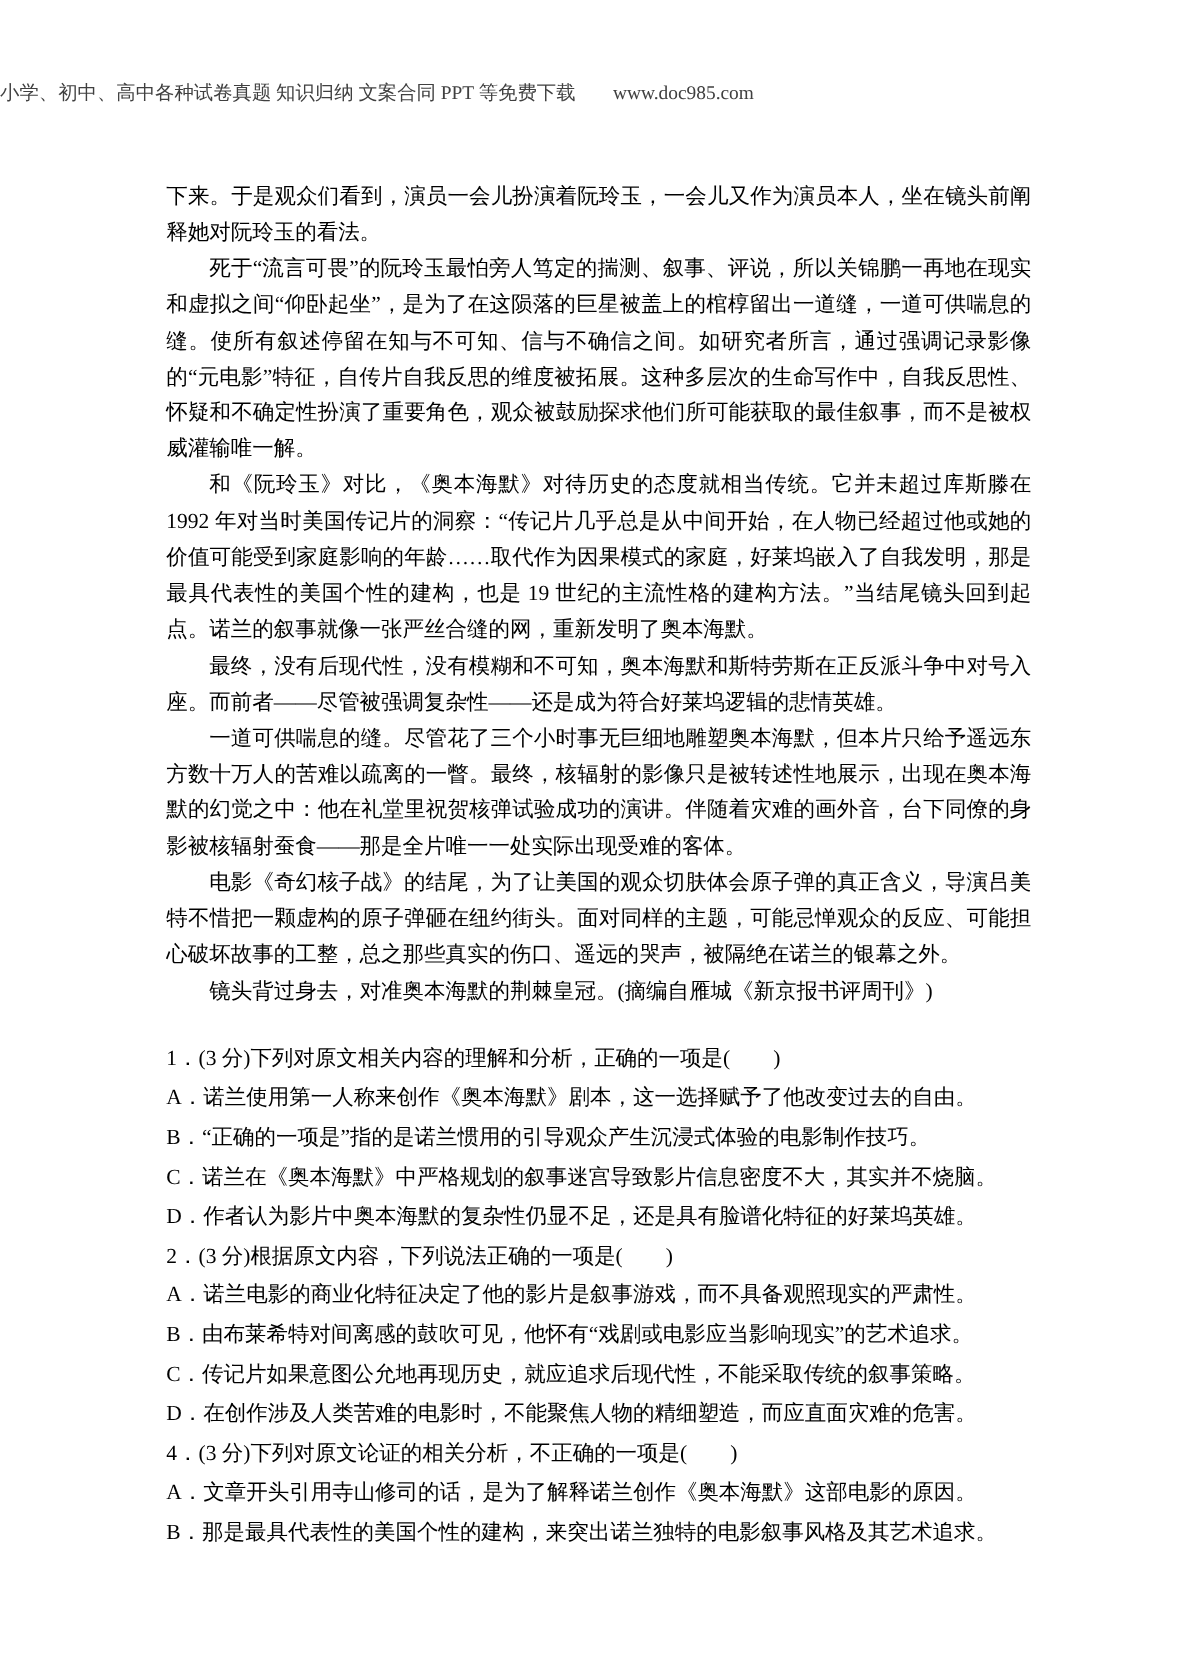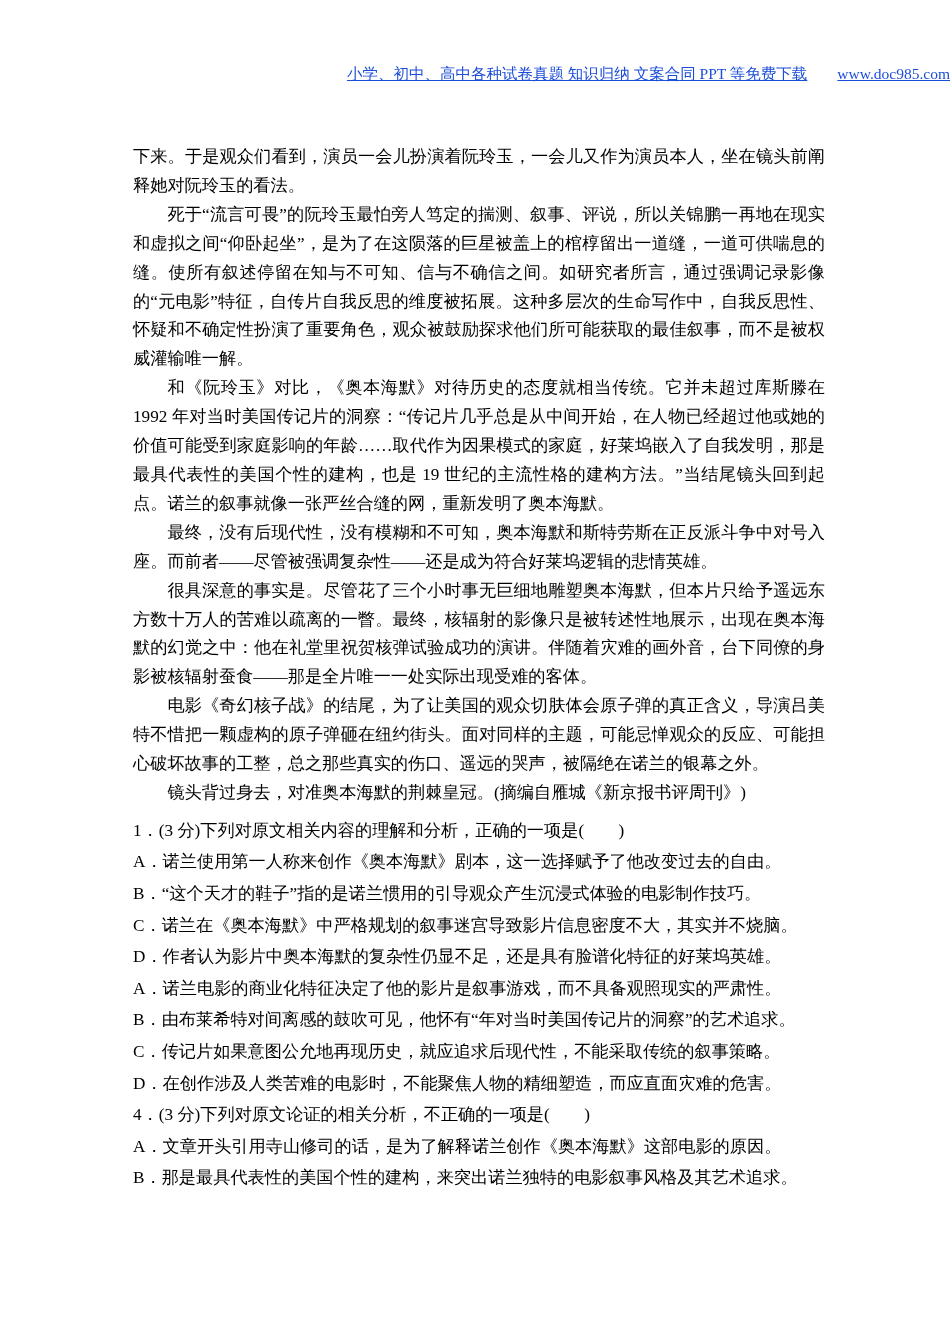--- a/index.html
+++ b/index.html
@@ -13,46 +13,45 @@
     position: relative;
     font-family: "Liberation Serif", "DejaVu Serif", serif;
     color: #000000;
     overflow: hidden;
   }
   .page-header {
     position: absolute;
     top: 64px;
     left: 0;
     width: 100%;
-    text-align: right;
+    text-align: left;
     font-size: 15.5px;
-    color: #1d4ed8;
+    color: #404040;
     white-space: nowrap;
-    text-decoration: underline;
   }
   .page-header .site-url {
     margin-left: 30px;
   }
   .content {
     position: absolute;
     left: 133px;
     top: 143px;
     width: 692px;
   }
   .para {
     font-size: 17.2px;
     line-height: 28.9px;
     text-align: justify;
     margin: 0;
   }
   .para.indent {
     text-indent: 2em;
   }
   .questions {
-    margin-top: 7px;
+    margin-top: 23px;
   }
   .qline {
     font-size: 17.2px;
     line-height: 31.6px;
     text-align: justify;
     margin: 0;
   }
 </style>
 </head>
 <body>
@@ -60,37 +59,38 @@
 <div class="page-header">
   <span>小学、初中、高中各种试卷真题 知识归纳 文案合同 PPT 等免费下载</span><span class="site-url">www.doc985.com</span>
 </div>
 
 <div class="content">
 
   <p class="para">下来。于是观众们看到，演员一会儿扮演着阮玲玉，一会儿又作为演员本人，坐在镜头前阐释她对阮玲玉的看法。</p>
   <p class="para indent">死于“流言可畏”的阮玲玉最怕旁人笃定的揣测、叙事、评说，所以关锦鹏一再地在现实和虚拟之间“仰卧起坐”，是为了在这陨落的巨星被盖上的棺椁留出一道缝，一道可供喘息的缝。使所有叙述停留在知与不可知、信与不确信之间。如研究者所言，通过强调记录影像的“元电影”特征，自传片自我反思的维度被拓展。这种多层次的生命写作中，自我反思性、怀疑和不确定性扮演了重要角色，观众被鼓励探求他们所可能获取的最佳叙事，而不是被权威灌输唯一解。</p>
   <p class="para indent">和《阮玲玉》对比，《奥本海默》对待历史的态度就相当传统。它并未超过库斯滕在 1992 年对当时美国传记片的洞察：“传记片几乎总是从中间开始，在人物已经超过他或她的价值可能受到家庭影响的年龄……取代作为因果模式的家庭，好莱坞嵌入了自我发明，那是最具代表性的美国个性的建构，也是 19 世纪的主流性格的建构方法。”当结尾镜头回到起点。诺兰的叙事就像一张严丝合缝的网，重新发明了奥本海默。</p>
   <p class="para indent">最终，没有后现代性，没有模糊和不可知，奥本海默和斯特劳斯在正反派斗争中对号入座。而前者——尽管被强调复杂性——还是成为符合好莱坞逻辑的悲情英雄。</p>
-  <p class="para indent">很具深意的事实是。尽管花了三个小时事无巨细地雕塑奥本海默，但本片只给予遥远东方数十万人的苦难以疏离的一瞥。最终，核辐射的影像只是被转述性地展示，出现在奥本海默的幻觉之中：他在礼堂里祝贺核弹试验成功的演讲。伴随着灾难的画外音，台下同僚的身影被核辐射蚕食——那是全片唯一一处实际出现受难的客体。</p>
+  <p class="para indent">一道可供喘息的缝。尽管花了三个小时事无巨细地雕塑奥本海默，但本片只给予遥远东方数十万人的苦难以疏离的一瞥。最终，核辐射的影像只是被转述性地展示，出现在奥本海默的幻觉之中：他在礼堂里祝贺核弹试验成功的演讲。伴随着灾难的画外音，台下同僚的身影被核辐射蚕食——那是全片唯一一处实际出现受难的客体。</p>
   <p class="para indent">电影《奇幻核子战》的结尾，为了让美国的观众切肤体会原子弹的真正含义，导演吕美特不惜把一颗虚构的原子弹砸在纽约街头。面对同样的主题，可能忌惮观众的反应、可能担心破坏故事的工整，总之那些真实的伤口、遥远的哭声，被隔绝在诺兰的银幕之外。</p>
   <p class="para indent">镜头背过身去，对准奥本海默的荆棘皇冠。(摘编自雁城《新京报书评周刊》)</p>
 
   <div class="questions">
 
     <div>
       <div class="qline">1．(3 分)下列对原文相关内容的理解和分析，正确的一项是(　　)</div>
       <div class="qline">A．诺兰使用第一人称来创作《奥本海默》剧本，这一选择赋予了他改变过去的自由。</div>
-      <div class="qline">B．“这个天才的鞋子”指的是诺兰惯用的引导观众产生沉浸式体验的电影制作技巧。</div>
+      <div class="qline">B．“正确的一项是”指的是诺兰惯用的引导观众产生沉浸式体验的电影制作技巧。</div>
       <div class="qline">C．诺兰在《奥本海默》中严格规划的叙事迷宫导致影片信息密度不大，其实并不烧脑。</div>
       <div class="qline">D．作者认为影片中奥本海默的复杂性仍显不足，还是具有脸谱化特征的好莱坞英雄。</div>
     </div>
 
     <div>
+      <div class="qline">2．(3 分)根据原文内容，下列说法正确的一项是(　　)</div>
       <div class="qline">A．诺兰电影的商业化特征决定了他的影片是叙事游戏，而不具备观照现实的严肃性。</div>
-      <div class="qline">B．由布莱希特对间离感的鼓吹可见，他怀有“年对当时美国传记片的洞察”的艺术追求。</div>
+      <div class="qline">B．由布莱希特对间离感的鼓吹可见，他怀有“戏剧或电影应当影响现实”的艺术追求。</div>
       <div class="qline">C．传记片如果意图公允地再现历史，就应追求后现代性，不能采取传统的叙事策略。</div>
       <div class="qline">D．在创作涉及人类苦难的电影时，不能聚焦人物的精细塑造，而应直面灾难的危害。</div>
     </div>
 
     <div>
       <div class="qline">4．(3 分)下列对原文论证的相关分析，不正确的一项是(　　)</div>
       <div class="qline">A．文章开头引用寺山修司的话，是为了解释诺兰创作《奥本海默》这部电影的原因。</div>
       <div class="qline">B．那是最具代表性的美国个性的建构，来突出诺兰独特的电影叙事风格及其艺术追求。</div>
     </div>
 

